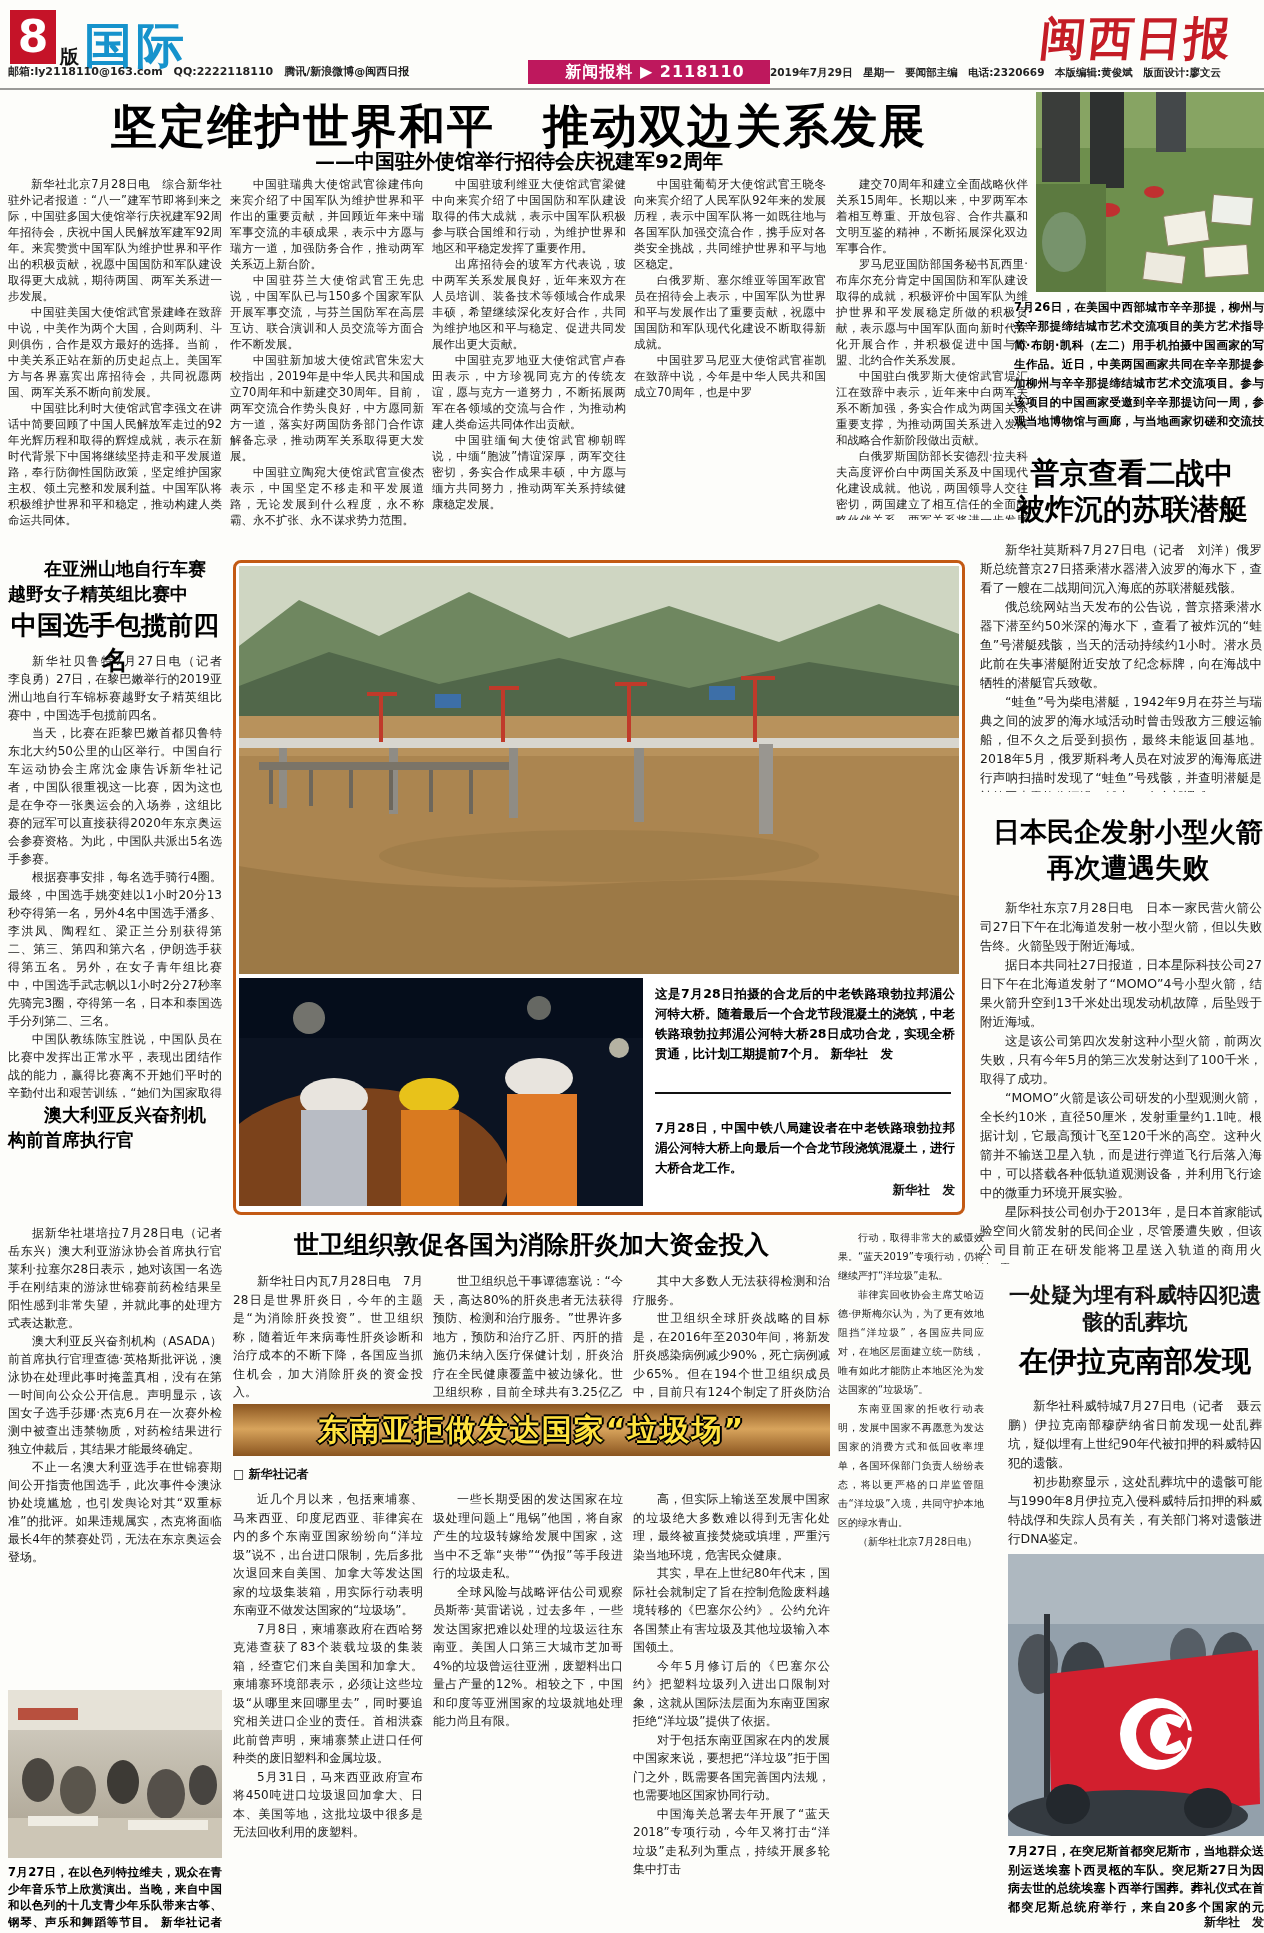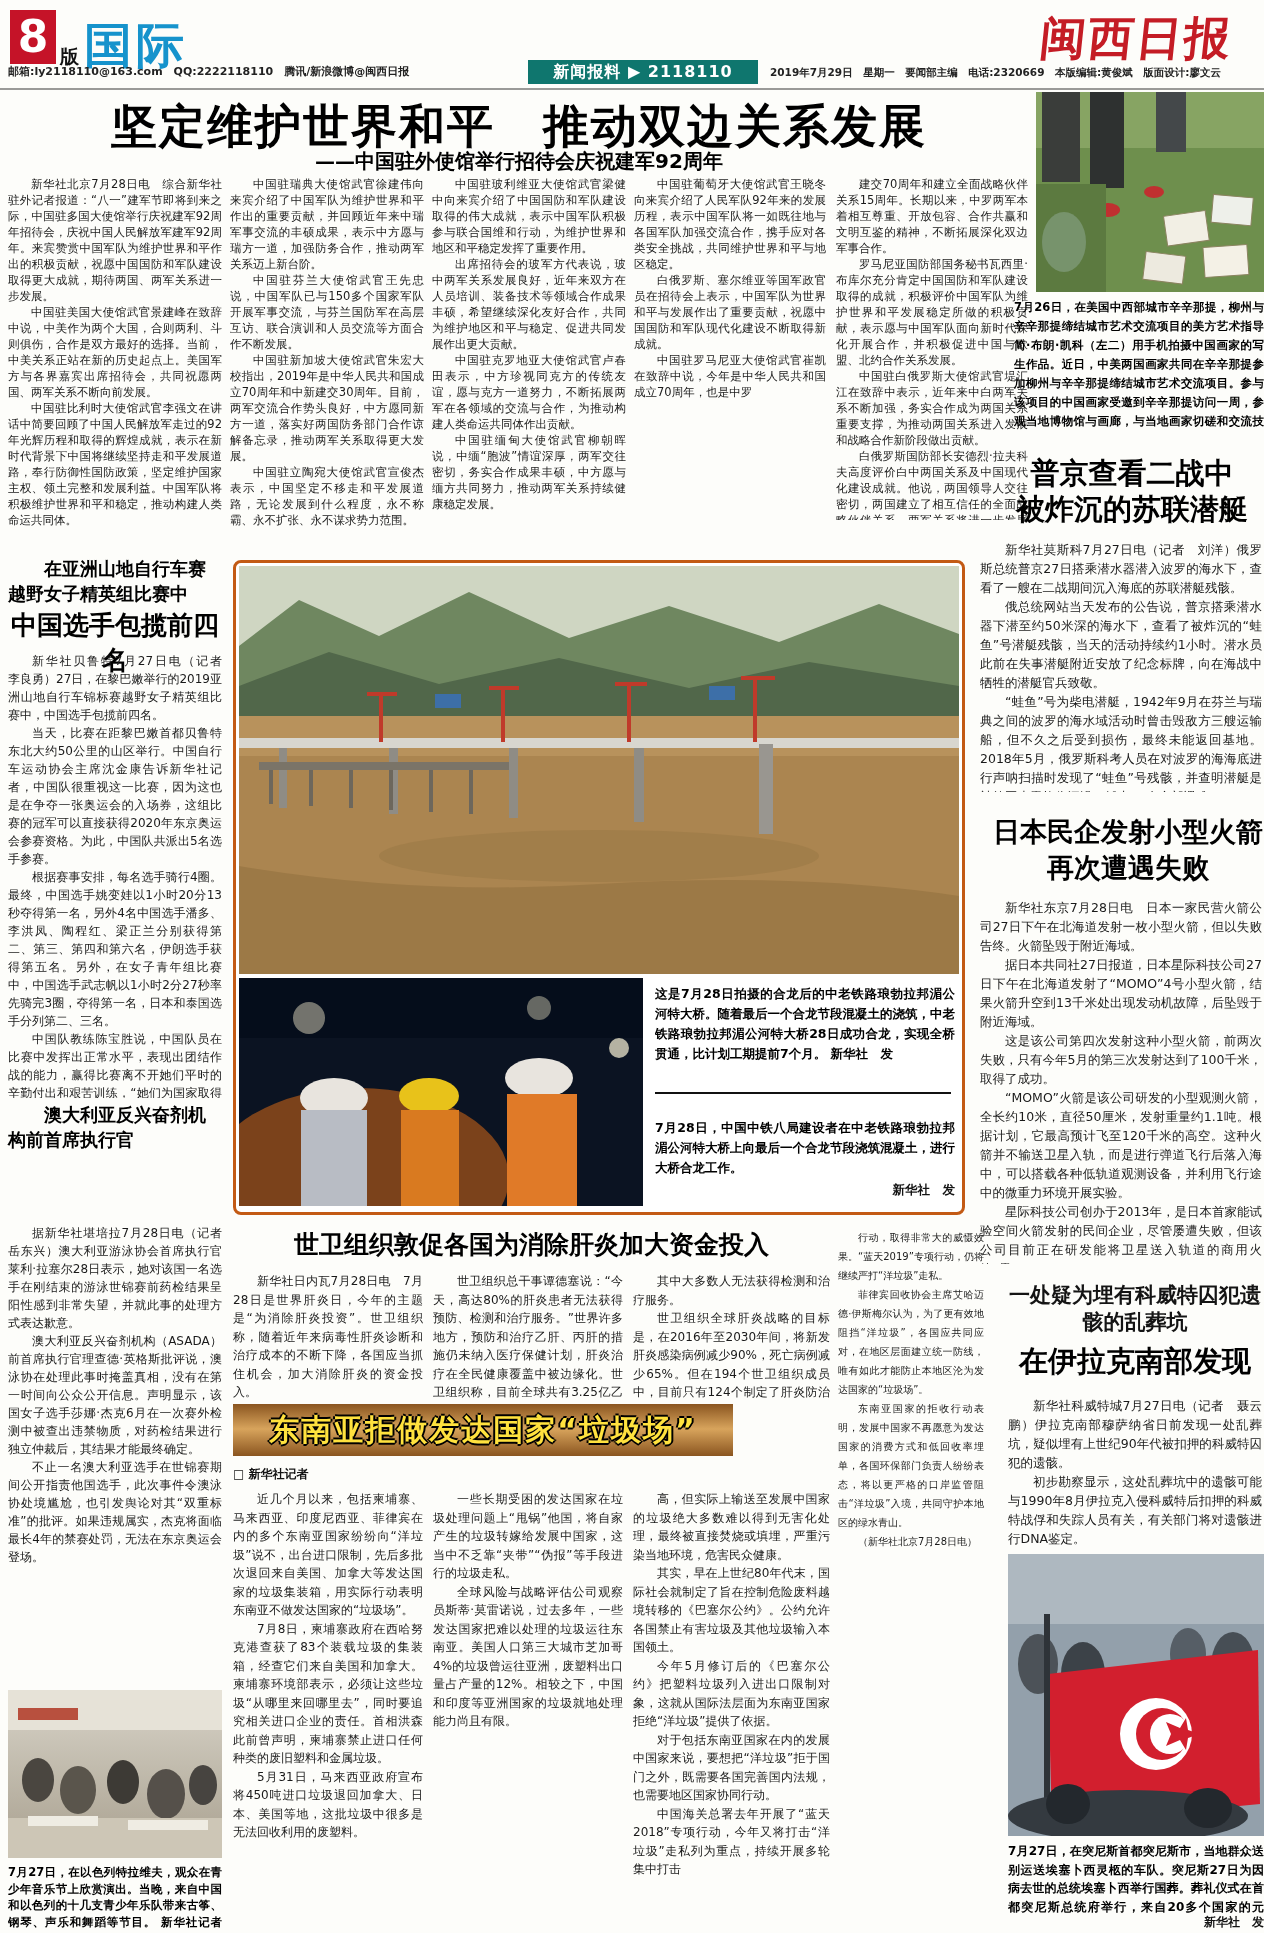--- a/index.html
+++ b/index.html
@@ -7,22 +7,22 @@
         font-family:"DejaVu Sans",sans-serif;color:#141414;overflow:hidden;}
   .abs{position:absolute;}
   
   .badge8{left:10px;top:10px;width:46px;height:54px;background:#c51328;color:#fff;
           font-size:44px;font-weight:900;text-align:center;line-height:54px;}
   .banlabel{left:60px;top:44px;font-size:19px;font-weight:900;color:#111;}
   .sectiontitle{left:84px;top:14px;font-size:48px;font-weight:900;color:#1693cc;letter-spacing:4px;}
   .masthead{left:1040px;top:8px;width:220px;font-size:46px;font-weight:900;color:#c41c25;
             font-family:"DejaVu Serif",serif;transform:skewX(-6deg);letter-spacing:2px;white-space:nowrap;}
   .hdrline{left:8px;top:64px;font-size:11px;font-weight:700;color:#222;}
-  .tipbox{left:528px;top:60px;width:230px;height:24px;background:#0f766e;color:#fff;
-          font-size:16px;font-weight:900;text-align:center;line-height:24px;letter-spacing:1px;}
+  .tipbox{left:528px;top:60px;width:230px;height:24px;background:#be185d;color:#fff;
+          font-size:16px;font-weight:900;text-align:center;line-height:24px;letter-spacing:1px;padding-left:12px;}
   .issueline{left:770px;top:66px;width:490px;font-size:10.5px;font-weight:700;color:#222;}
   .hdrrule{left:0;top:88px;width:1264px;height:2px;background:#9a9a98;}
   
   .leadhead{left:8px;top:96px;width:1022px;text-align:center;font-size:46px;font-weight:900;
             letter-spacing:2px;color:#000;white-space:nowrap;}
   .leadsub{left:8px;top:148px;width:1022px;text-align:center;font-size:20px;font-weight:700;color:#000;}
   .col{overflow:hidden;text-align:justify;}
   .lead .para{font-size:11.5px;line-height:16px;}
   .para{text-indent:2em;margin:0;color:#1a1a1a;}
   .railL .para{font-size:12px;line-height:18px;}
@@ -31,21 +31,21 @@
   .narrow .para{font-size:10px;line-height:19px;}
   
   .kicker{font-weight:900;font-size:18px;line-height:25px;color:#000;text-indent:2em;}
   .h-big{font-weight:900;color:#000;text-align:center;}
   .caption{font-weight:700;text-align:justify;color:#000;}
   .credit{text-align:right;font-weight:700;}
   
   .obox{left:233px;top:560px;width:732px;height:655px;border:3px solid #c35a14;border-radius:8px;
         background:#fff;box-sizing:border-box;}
   .photo{overflow:hidden;position:absolute;}
-  .band{left:233px;top:1404px;width:500px;height:52px;
+  .band{left:233px;top:1404px;width:597px;height:52px;
         background:linear-gradient(180deg,#8a5520 0%,#d8a45c 48%,#8a5520 100%);
         text-align:center;line-height:52px;font-size:30px;font-weight:900;color:#ffe23e;
         text-shadow:-2px 0 #000,2px 0 #000,0 -2px #000,0 2px #000,1px 1px #000;letter-spacing:2px;}
   .seprule{background:#111;height:2px;}
 </style>
 </head>
 <body>
 
 <div class="page">
 

